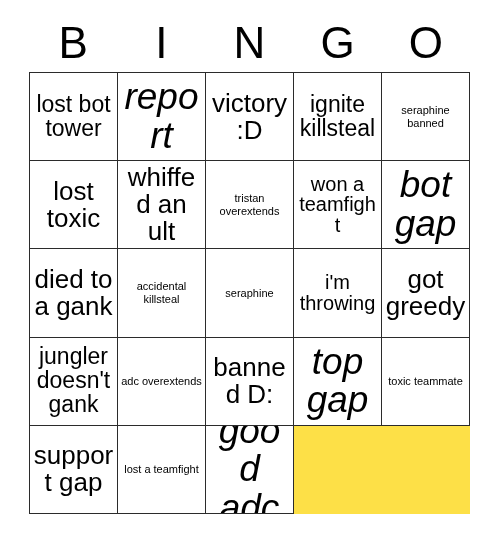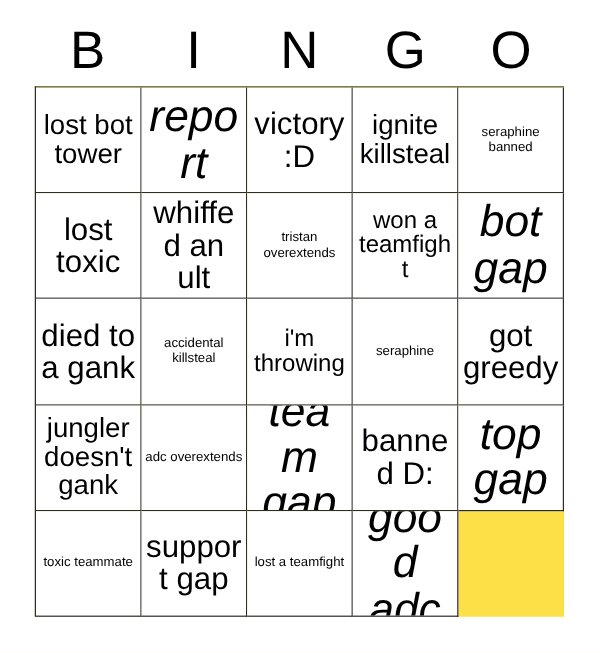--- a/index.html
+++ b/index.html
@@ -132,38 +132,35 @@
     <div class="bingo-cell fs-xl">
         <span class="cell-text">bot gap</span>
       </div>
 
     <div class="bingo-cell fs-lg">
         <span class="cell-text">died to a gank</span>
       </div>
     <div class="bingo-cell fs-xs">
         <span class="cell-text">accidental killsteal</span>
       </div>
+    <div class="bingo-cell fs-xs">
+        <span class="cell-text">seraphine</span>
+      </div>
     <div class="bingo-cell fs-sm">
         <span class="cell-text">i'm throwing</span>
-      </div>
-    <div class="bingo-cell fs-xs">
-        <span class="cell-text">seraphine</span>
       </div>
 
     <div class="bingo-cell fs-lg">
         <span class="cell-text">got greedy</span>
       </div>
     <div class="bingo-cell fs-md">
         <span class="cell-text">jungler doesn't gank</span>
       </div>
     <div class="bingo-cell fs-xs">
         <span class="cell-text">adc overextends</span>
-      </div>
-    <div class="bingo-cell fs-xl">
-        <span class="cell-text">team gap</span>
       </div>
     <div class="bingo-cell fs-lg">
         <span class="cell-text">banned D:</span>
       </div>
 
     <div class="bingo-cell fs-xl">
         <span class="cell-text">top gap</span>
       </div>
     <div class="bingo-cell fs-xs">
         <span class="cell-text">toxic teammate</span>

